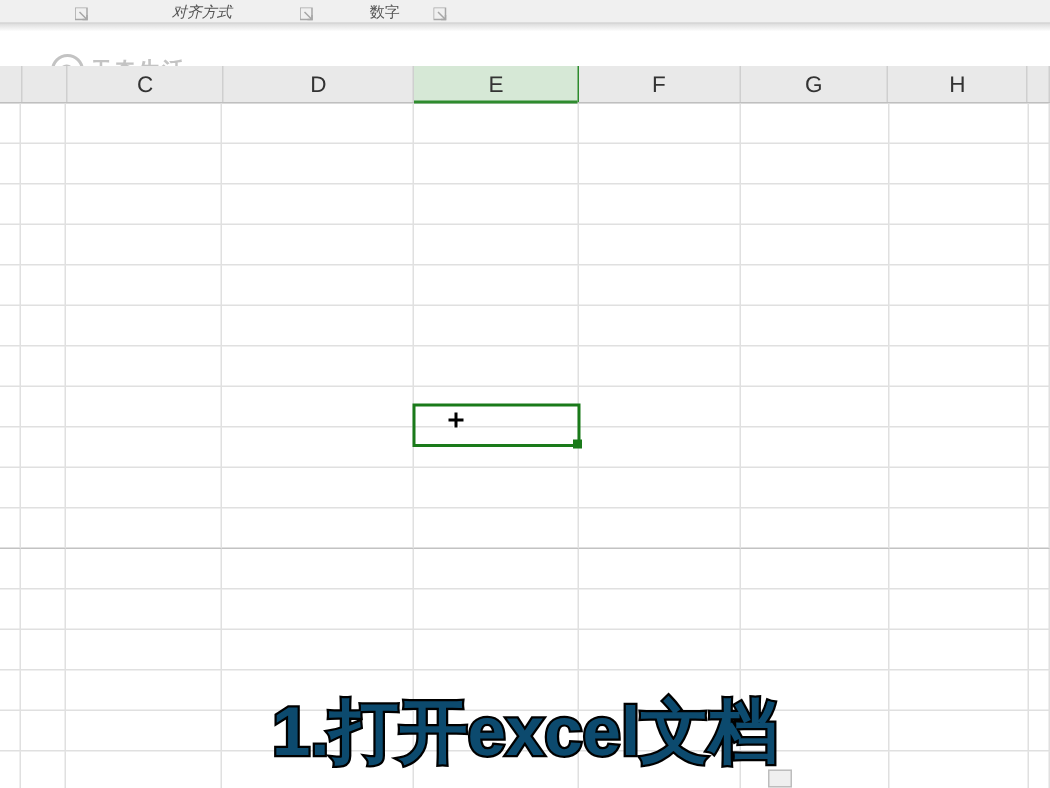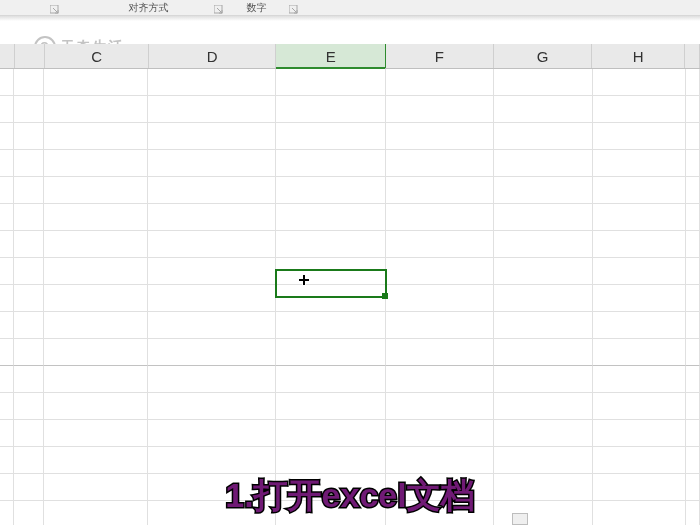--- a/index.html
+++ b/index.html
@@ -18,34 +18,34 @@
   .ch.sel::after{content:"";position:absolute;bottom:-1px;left:0;right:0;height:2px;background:#2e8b2e;}
   .rows{}
   .row{display:flex;height:27px;}
   .cell{border-right:1px solid #e0e0e0;border-bottom:1px solid #e0e0e0;box-sizing:border-box;}
   .row .cell.frozen-edge{border-bottom:1px solid #c2c2c2;}
   
   .selection{position:absolute;border:2px solid #1a7a1a;background:rgba(255,255,255,0);box-sizing:border-box;pointer-events:none;}
   .fill-handle{position:absolute;width:6px;height:6px;background:#1a7a1a;right:-3px;bottom:-3px;}
   
   .caption{position:absolute;bottom:6px;left:0;width:700px;text-align:center;}
-  .caption-text{font-size:34px;font-weight:700;color:#701a75;-webkit-text-stroke:3px #000;paint-order:stroke fill;}
+  .caption-text{font-size:46px;font-weight:700;color:#0c4a6e;-webkit-text-stroke:3px #000;paint-order:stroke fill;}
   .scroll-stub{position:absolute;bottom:0;right:172px;width:14px;height:10px;border:1px solid #bdbdbd;background:#efefef;}
 </style>
 </head>
 <body>
 
 <div class="ribbon-row">
   <span class="dialog-launcher" style="left:50px;">
     <svg width="9" height="9">
         <rect x="0" y="0" width="8" height="8" fill="none" stroke="#777" stroke-width="1"></rect>
         <path d="M3 3 L8 8 M5 8 H8 V5" stroke="#777" stroke-width="1" fill="none"></path>
       </svg>
   </span>
-  <div class="ribbon-group" style="left:72px;width:153px;">
+  <div class="ribbon-group" style="left:58px;width:153px;font-style:italic;">
     <span class="ribbon-label">对齐方式</span>
     <span class="dialog-launcher" style="right:2px;">
       <svg width="9" height="9">
           <rect x="0" y="0" width="8" height="8" fill="none" stroke="#777" stroke-width="1"></rect>
           <path d="M3 3 L8 8 M5 8 H8 V5" stroke="#777" stroke-width="1" fill="none"></path>
         </svg>
     </span>
   </div>
   <div class="ribbon-group" style="left:213px;width:87px;">
     <span class="ribbon-label">数字</span>

